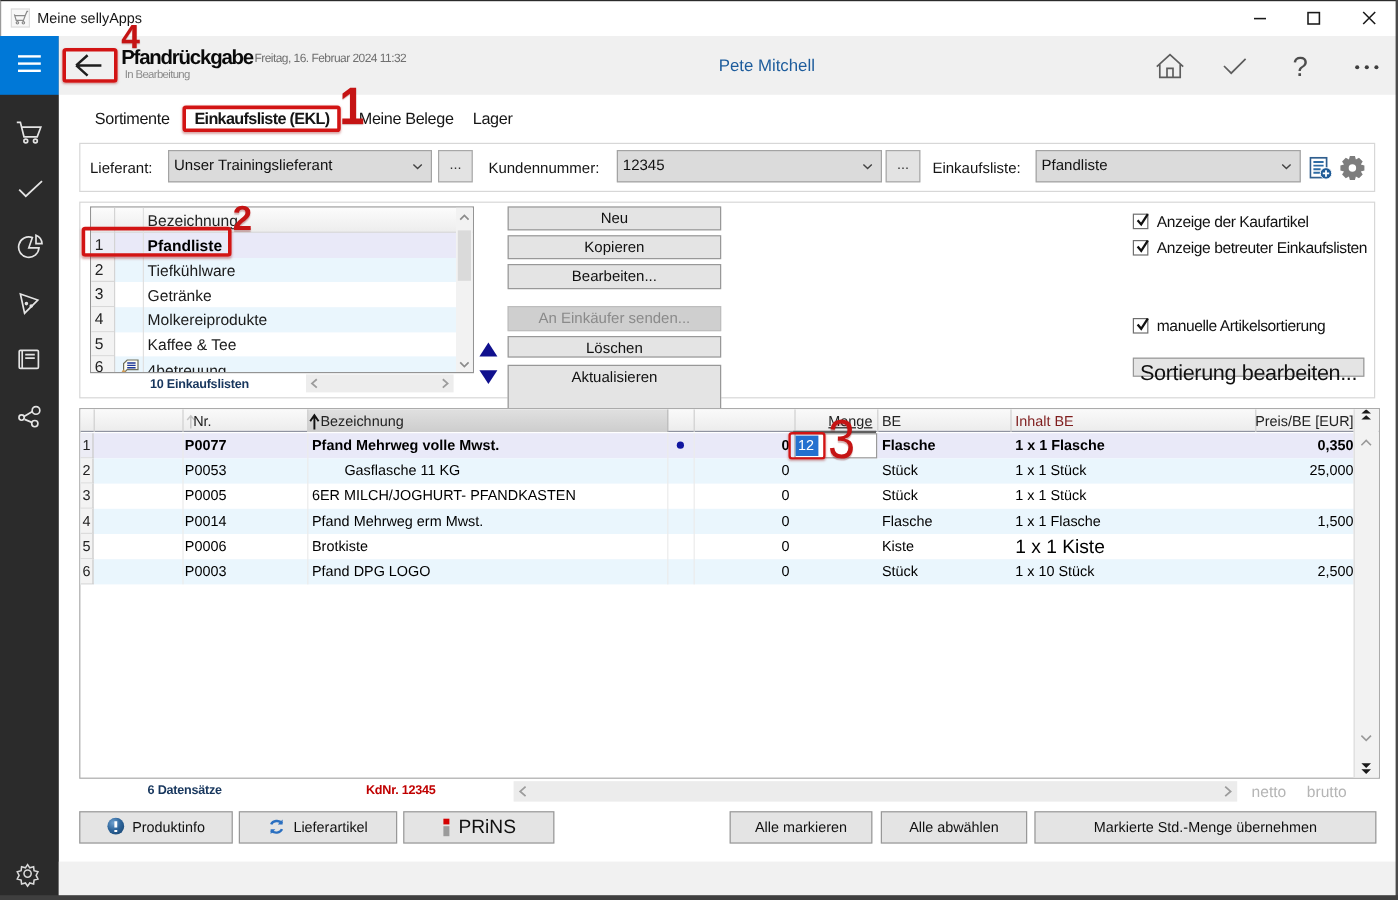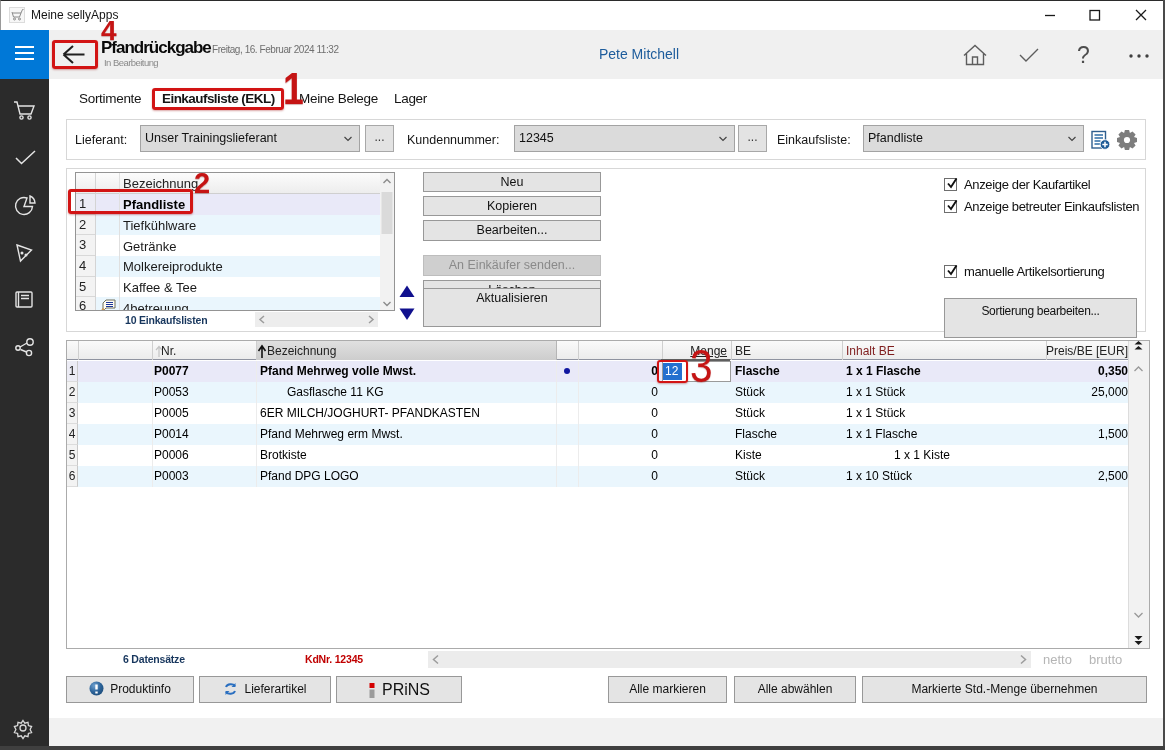--- a/index.html
+++ b/index.html
@@ -211,32 +211,32 @@
 <svg class="abs" style="left:399px; top:282px" width="16" height="40">
  <path d="M8 3.5 L15.5 15 H0.5 z" fill="#10108e"></path>
  <path d="M0.5 26.5 H15.5 L8 38 z" fill="#10108e"></path>
 </svg>
 
 <div class="abs btn" style="left:423px; top:172px; width:178px; height:20px; line-height:18px;">Neu</div>
 <div class="abs btn" style="left:423px; top:196px; width:178px; height:20px; line-height:18px;">Kopieren</div>
 <div class="abs btn" style="left:423px; top:220px; width:178px; height:21px; line-height:19px;">Bearbeiten...</div>
 <div class="abs btn" style="left:423px; top:255px; width:178px; height:21px; line-height:19px; background:#cfcfcf; border-color:#bdbdbd; color:#8a8a8a;">An Einkäufer senden...</div>
 <div class="abs btn" style="left:423px; top:280px; width:178px; height:18px; line-height:18px;">Löschen</div>
-<div class="abs btn" style="left:423px; top:288px; width:178px; height:39px; line-height:19px;">Aktualisieren</div>
+<div class="abs btn" style="left:423px; top:304px; width:178px; height:39px; line-height:19px;">Aktualisieren</div>
 
 <div class="abs cbrow" style="top:177px;"><span class="cbox"></span><svg class="abs" style="left:1px; top:0" width="14" height="14">
       <path d="M3 6.5 l3 3.5 5.5 -8.5" stroke="#111" stroke-width="1.9" fill="none"></path>
     </svg><span style="margin-left:20px;">Anzeige der Kaufartikel</span></div>
 <div class="abs cbrow" style="top:199px;"><span class="cbox"></span><svg class="abs" style="left:1px; top:0" width="14" height="14">
       <path d="M3 6.5 l3 3.5 5.5 -8.5" stroke="#111" stroke-width="1.9" fill="none"></path>
     </svg><span style="margin-left:20px;">Anzeige betreuter Einkaufslisten</span></div>
 <div class="abs cbrow" style="top:221px;margin-top:43px;"><span class="cbox"></span><svg class="abs" style="left:1px; top:0" width="14" height="14">
       <path d="M3 6.5 l3 3.5 5.5 -8.5" stroke="#111" stroke-width="1.9" fill="none"></path>
     </svg><span style="margin-left:20px;">manuelle Artikelsortierung</span></div>
-<div class="abs btn" style="left:944px; top:298px; width:193px; height:40px; line-height:25px; font-size:12px; letter-spacing:-0.3px;">Sortierung bearbeiten...</div>
+<div class="abs btn" style="left:944px; top:298px; width:193px; height:16px; line-height:25px; font-size:18px; letter-spacing:-0.3px;">Sortierung bearbeiten...</div>
 
 <div class="abs" style="left:66px; top:340px; width:1084px; height:309px; border:1px solid #ababab; background:#fff; overflow:hidden;">
 
  <div class="abs" style="left:0; top:0; width:1082px; height:19px; background:linear-gradient(#fafafa,#ececec); border-bottom:1px solid #8f93a0;"></div>
 
  <div class="abs" style="left:189px; top:0; width:300px; height:19px; background:linear-gradient(#e0e0e0,#cdcdcd);"></div>
 
  <div class="abs" style="left:11px; top:0; width:1px; height:19px; background:#cfcfcf;"></div>
  <div class="abs" style="left:85px; top:0; width:1px; height:19px; background:#cfcfcf;"></div>
  <div class="abs" style="left:189px; top:0; width:1px; height:19px; background:#cfcfcf;"></div>
@@ -306,21 +306,21 @@
  <div class="abs" style="left:193px; top:86px; font-size:12px;">Pfand Mehrweg erm Mwst.</div>
  <div class="abs" style="left:511px; top:86px; width:80px; text-align:right; font-size:12px;">0</div>
  <div class="abs" style="left:668px; top:86px; font-size:12px;">Flasche</div>
  <div class="abs" style="left:779px; top:86px; font-size:12px;">1 x 1 Flasche</div>
  <div class="abs" style="left:941px; top:86px; width:120px; text-align:right; font-size:12px;">1,500</div>
 
  <div class="abs" style="left:87px; top:107px; font-size:12px;">P0006</div>
  <div class="abs" style="left:193px; top:107px; font-size:12px;">Brotkiste</div>
  <div class="abs" style="left:511px; top:107px; width:80px; text-align:right; font-size:12px;">0</div>
  <div class="abs" style="left:668px; top:107px; font-size:12px;">Kiste</div>
- <div class="abs" style="left:779px; top:107px; font-size:12px;margin-left:48px;">1 x 1 Kiste</div>
+ <div class="abs" style="left:779px; top:107px; font-size:16px;">1 x 1 Kiste</div>
 
  <div class="abs" style="left:87px; top:128px; font-size:12px;">P0003</div>
  <div class="abs" style="left:193px; top:128px; font-size:12px;">Pfand DPG LOGO</div>
  <div class="abs" style="left:511px; top:128px; width:80px; text-align:right; font-size:12px;">0</div>
  <div class="abs" style="left:668px; top:128px; font-size:12px;">Stück</div>
  <div class="abs" style="left:779px; top:128px; font-size:12px;">1 x 10 Stück</div>
  <div class="abs" style="left:941px; top:128px; width:120px; text-align:right; font-size:12px;">2,500</div>
 
  <div class="abs" style="left:1061px; top:0; width:21px; height:309px; background:#f2f2f2; border-left:1px solid #dcdcdc;"></div>
  <svg class="abs" style="left:1061px; top:0" width="21" height="309">

